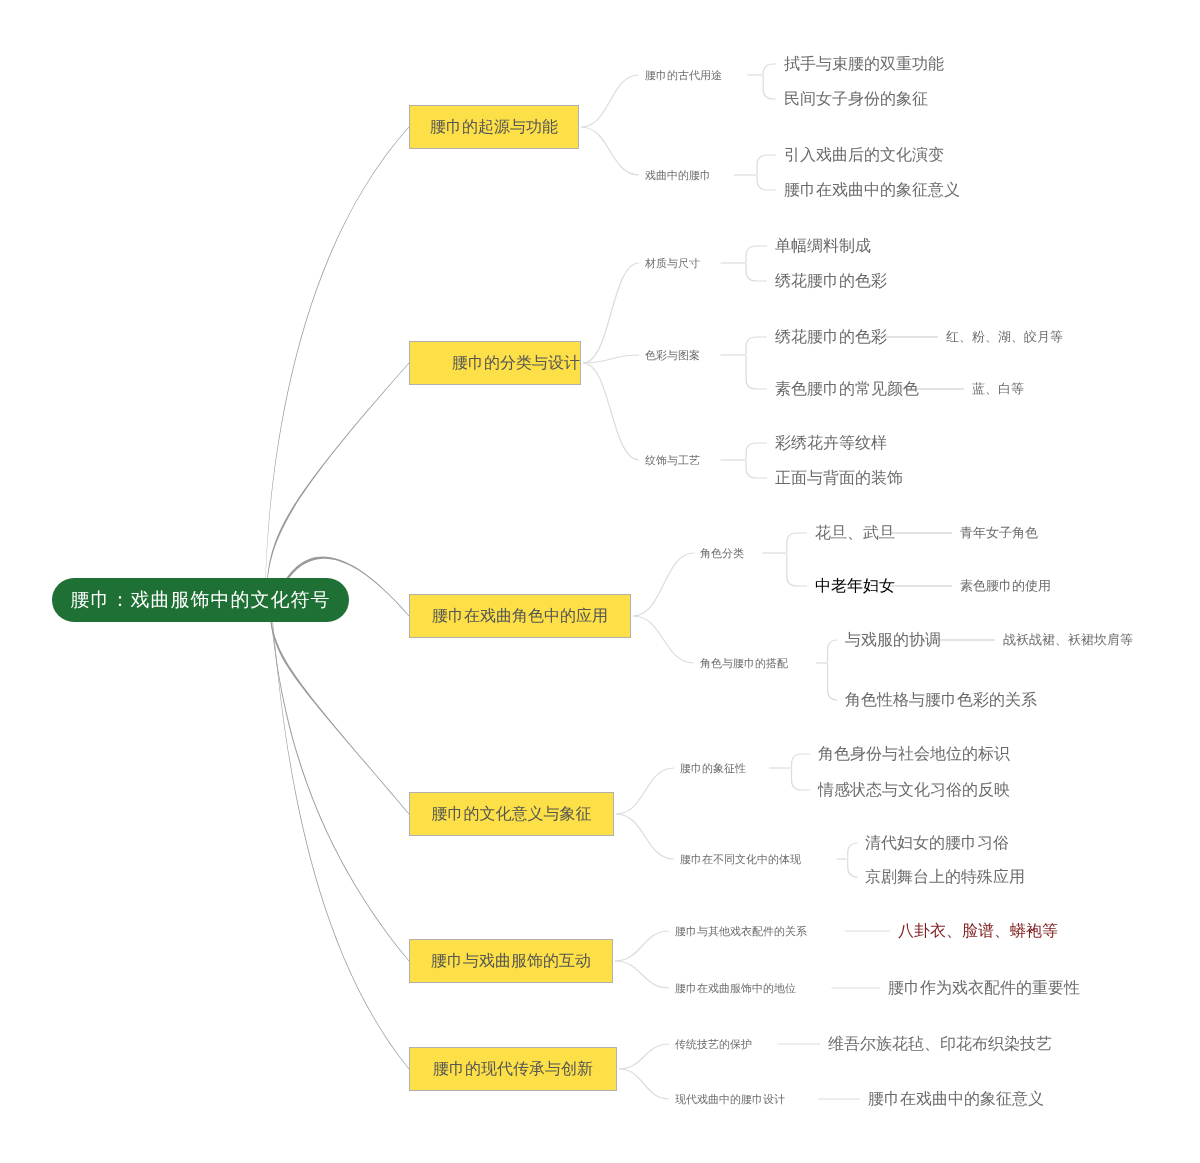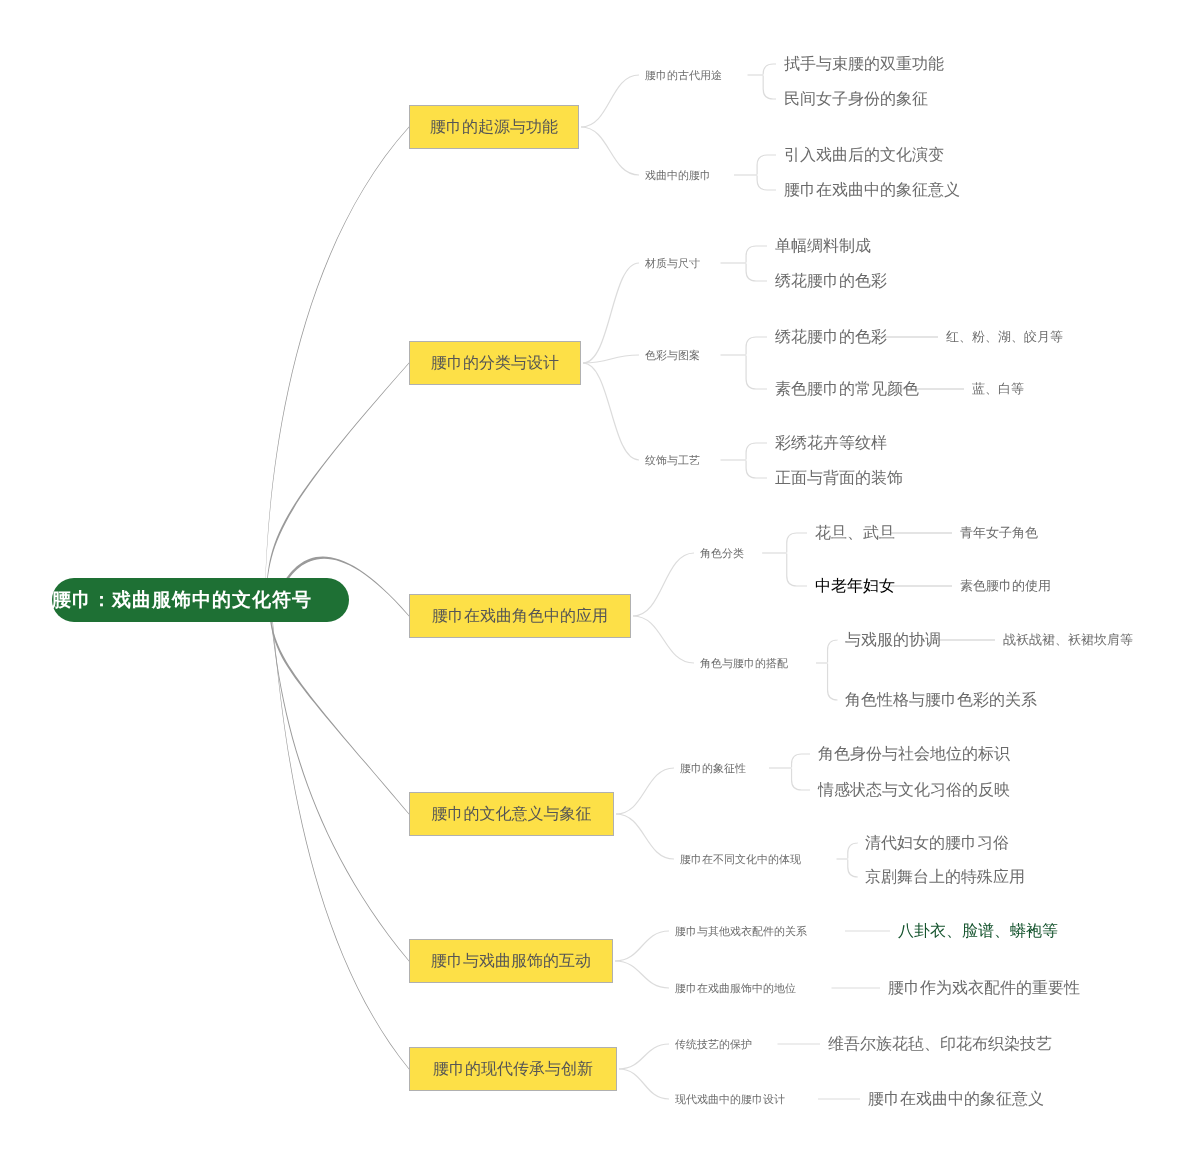--- a/index.html
+++ b/index.html
@@ -11,24 +11,23 @@
   #mindmap{position:relative;width:1200px;height:1163px;}
   svg.layer{position:absolute;left:0;top:0;width:1200px;height:1163px;}
 
   .root-node{
     position:absolute;
     background:#1e7034;
     color:#ffffff;
     border-radius:22px;
     font-size:19px;
     letter-spacing:1px;
-    display:flex;align-items:center;
+    display:flex;align-items:center;justify-content:center;
     white-space:nowrap;
     z-index:5;
-    font-weight:bold;
   }
   .l1-node{
     position:absolute;
     background:#fde047;
     border:1px solid #b0b0b0;
     color:#555555;
     font-size:16px;
     display:flex;align-items:center;justify-content:center;
     white-space:nowrap;
     box-sizing:border-box;
@@ -144,21 +143,21 @@
       </div>
       <div class="l1-node" style="left: 409px; top: 105px; width: 170px; height: 44px; border-color: rgb(176, 176, 176); color: rgb(85, 85, 85);">
         <span>腰巾的起源与功能</span>
       </div>
       <div class="l2-node" style="left: 645px; top: 75px; color: rgb(107, 107, 107);"><span>腰巾的古代用途</span></div>
       <div class="l3-node" style="left: 784px; top: 64px; color: rgb(107, 107, 107);"><span>拭手与束腰的双重功能</span></div>
       <div class="l3-node" style="left: 784px; top: 99px; color: rgb(107, 107, 107);"><span>民间女子身份的象征</span></div>
       <div class="l2-node" style="left: 645px; top: 175px; color: rgb(107, 107, 107);"><span>戏曲中的腰巾</span></div>
       <div class="l3-node" style="left: 784px; top: 155px; color: rgb(107, 107, 107);"><span>引入戏曲后的文化演变</span></div>
       <div class="l3-node" style="left: 784px; top: 190px; color: rgb(107, 107, 107);"><span>腰巾在戏曲中的象征意义</span></div>
-      <div class="l1-node" style="left: 409px; top: 341px; width: 172px; height: 44px; border-color: rgb(176, 176, 176); color: rgb(85, 85, 85);">
+      <div class="l1-node" style="left: 409px; top: 341px; width: 172px; height: 44px; border-color: rgb(176, 176, 176); color: rgb(85, 85, 85); justify-content: flex-end;">
         <span>腰巾的分类与设计</span>
       </div>
       <div class="l2-node" style="left: 645px; top: 263px; color: rgb(107, 107, 107);"><span>材质与尺寸</span></div>
       <div class="l3-node" style="left: 775px; top: 246px; color: rgb(107, 107, 107);"><span>单幅绸料制成</span></div>
       <div class="l3-node" style="left: 775px; top: 281px; color: rgb(107, 107, 107);"><span>绣花腰巾的色彩</span></div>
       <div class="l2-node" style="left: 645px; top: 355px; color: rgb(107, 107, 107);"><span>色彩与图案</span></div>
       <div class="l3-node" style="left: 775px; top: 337px; color: rgb(107, 107, 107);"><span>绣花腰巾的色彩</span></div>
       <div class="l4-node" style="left: 946px; top: 337px; color: rgb(107, 107, 107);"><span>红、粉、湖、皎月等</span></div>
       <div class="l3-node" style="left: 775px; top: 389px; color: rgb(107, 107, 107);"><span>素色腰巾的常见颜色</span></div>
       <div class="l4-node" style="left: 972px; top: 389px; color: rgb(107, 107, 107);"><span>蓝、白等</span></div>
@@ -183,21 +182,21 @@
       <div class="l2-node" style="left: 680px; top: 768px; color: rgb(107, 107, 107);"><span>腰巾的象征性</span></div>
       <div class="l3-node" style="left: 818px; top: 754px; color: rgb(107, 107, 107);"><span>角色身份与社会地位的标识</span></div>
       <div class="l3-node" style="left: 818px; top: 790px; color: rgb(107, 107, 107);"><span>情感状态与文化习俗的反映</span></div>
       <div class="l2-node" style="left: 680px; top: 859px; color: rgb(107, 107, 107);"><span>腰巾在不同文化中的体现</span></div>
       <div class="l3-node" style="left: 865px; top: 843px; color: rgb(107, 107, 107);"><span>清代妇女的腰巾习俗</span></div>
       <div class="l3-node" style="left: 865px; top: 877px; color: rgb(107, 107, 107);"><span>京剧舞台上的特殊应用</span></div>
       <div class="l1-node" style="left: 409px; top: 939px; width: 204px; height: 44px; border-color: rgb(176, 176, 176); color: rgb(85, 85, 85);">
         <span>腰巾与戏曲服饰的互动</span>
       </div>
       <div class="l2-node" style="left: 675px; top: 931px; color: rgb(107, 107, 107);"><span>腰巾与其他戏衣配件的关系</span></div>
-      <div class="l3-node" style="left: 898px; top: 931px; color: #14532d; text-align: center;"><span>八卦衣、脸谱、蟒袍等</span></div>
+      <div class="l3-node" style="left: 898px; top: 931px; color: #7f1d1d; text-align: center;"><span>八卦衣、脸谱、蟒袍等</span></div>
       <div class="l2-node" style="left: 675px; top: 988px; color: rgb(107, 107, 107);"><span>腰巾在戏曲服饰中的地位</span></div>
       <div class="l3-node" style="left: 888px; top: 988px; color: rgb(107, 107, 107);"><span>腰巾作为戏衣配件的重要性</span></div>
       <div class="l1-node" style="left: 409px; top: 1047px; width: 208px; height: 44px; border-color: rgb(176, 176, 176); color: rgb(85, 85, 85);">
         <span>腰巾的现代传承与创新</span>
       </div>
       <div class="l2-node" style="left: 675px; top: 1044px; color: rgb(107, 107, 107);"><span>传统技艺的保护</span></div>
       <div class="l3-node" style="left: 828px; top: 1044px; color: rgb(107, 107, 107);"><span>维吾尔族花毡、印花布织染技艺</span></div>
       <div class="l2-node" style="left: 675px; top: 1099px; color: rgb(107, 107, 107);"><span>现代戏曲中的腰巾设计</span></div>
       <div class="l3-node" style="left: 868px; top: 1099px; color: rgb(107, 107, 107);"><span>腰巾在戏曲中的象征意义</span></div>
     </div>

